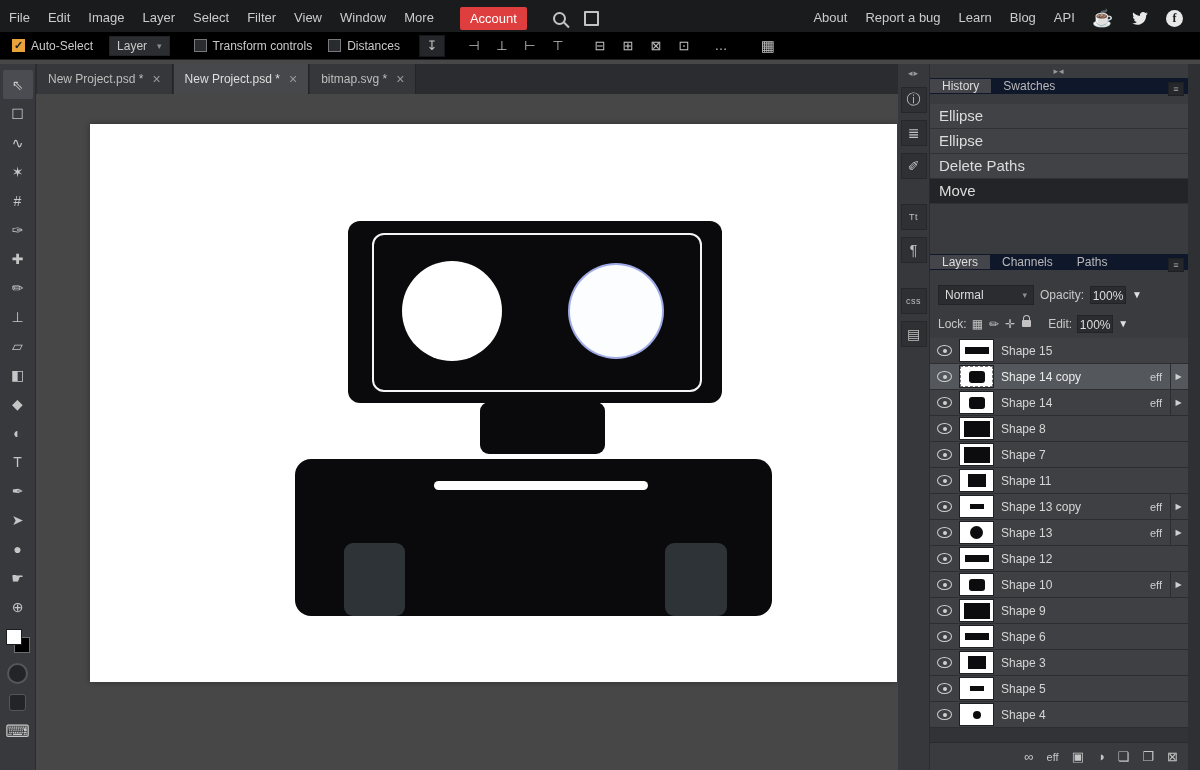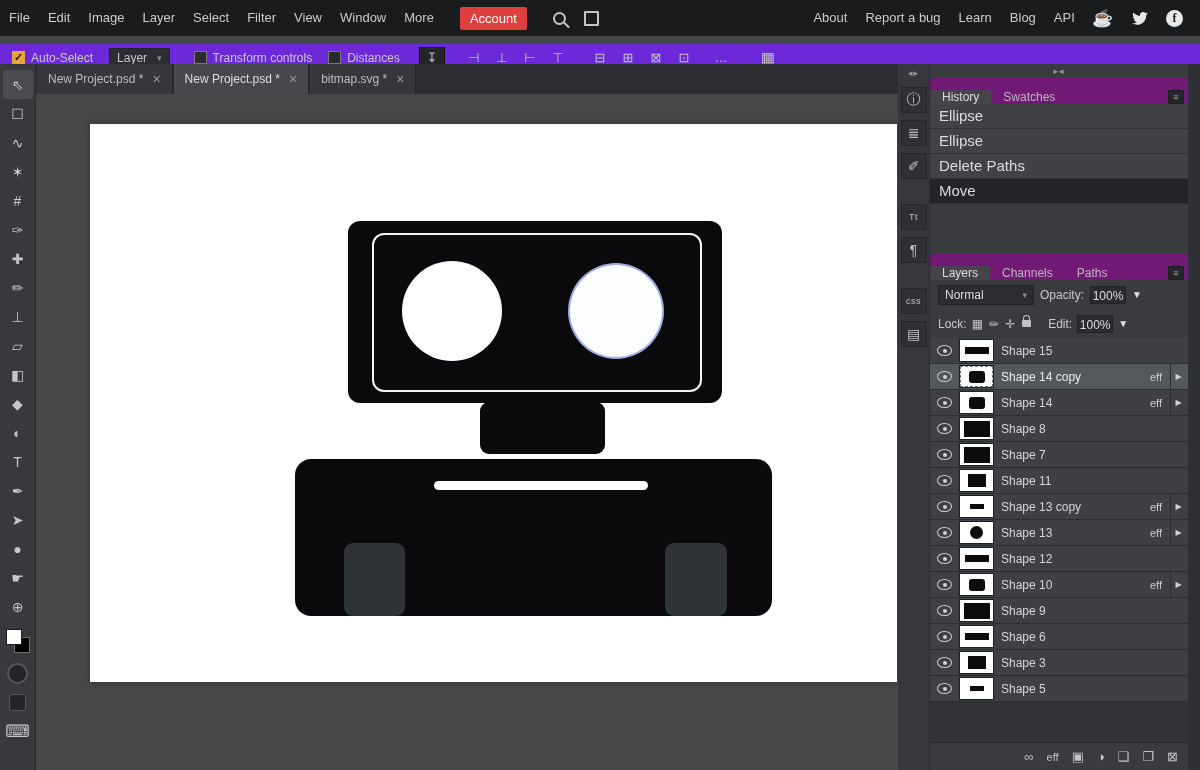--- a/index.html
+++ b/index.html
@@ -17,21 +17,21 @@
   .magnifier{display:inline-block;width:9px;height:9px;border:2px solid #c4c4c4;border-radius:50%;position:relative;}
   .magnifier::after{content:"";position:absolute;width:7px;height:2px;background:#c4c4c4;transform:rotate(45deg);right:-6px;bottom:-3px;}
   .fs-box{display:inline-block;width:11px;height:11px;border:2px solid #c4c4c4;border-radius:1px;}
   .spacer{flex:1;}
   .coffee{color:#d2a265;font-size:17px;}
   .fb{width:17px;height:17px;border-radius:50%;background:#e8e8e8;color:#1a1b1d;font-weight:bold;
     text-align:center;line-height:17px;font-size:12px;font-family:"Liberation Serif",serif;display:inline-block;}
   .menubar .last{margin-right:8px;}
 
   
-  .optionsbar{position:absolute;top:44px;left:0;width:1200px;height:28px;background:#6d28d9;
+  .optionsbar{position:absolute;top:32px;left:0;width:1200px;height:28px;background:#000000;
     display:flex;align-items:center;color:#c9c9c9;font-size:12px;border-bottom:1px solid #202124;box-sizing:border-box;}
   .cb{width:13px;height:13px;border:1px solid #77787c;background:#2a2b2e;display:inline-block;
     margin:0 6px 0 12px;position:relative;box-sizing:border-box;flex:none;}
   .cb.checked{background:var(--checkbox-orange);border-color:var(--checkbox-orange);}
   .cb.checked::after{content:"✓";color:#222;font-size:11px;font-weight:bold;position:absolute;left:1px;top:-1px;}
   .opt-label{margin-right:4px;white-space:nowrap;}
   .dropdown{background:#2c2d31;border:1px solid #232427;height:20px;display:flex;align-items:center;
     padding:0 7px;margin:0 12px;gap:10px;box-sizing:border-box;}
   .dd-caret{color:#8d8d8d;font-size:9px;}
   .opt-group{display:flex;margin-left:14px;}
@@ -80,21 +80,21 @@
   .panel-strip{position:absolute;top:64px;left:898px;width:32px;height:706px;background:#37383c;
     display:flex;flex-direction:column;align-items:center;box-sizing:border-box;border-right:1px solid #2b2c2f;}
   .strip-collapse{height:14px;color:#9a9a9a;font-size:9px;letter-spacing:1px;display:flex;align-items:center;margin-top:2px;}
   .strip-btn{width:26px;height:26px;margin-top:7px;background:#2f3034;border:1px solid #26272b;color:#c0c0c0;
     display:flex;align-items:center;justify-content:center;font-size:14px;box-sizing:border-box;flex:none;}
   .strip-btn.small{font-size:9px;letter-spacing:0.5px;margin-top:25px;}
 
   
   .panels{position:absolute;top:64px;left:930px;width:270px;height:706px;background:#333438;}
   .panels-edge{position:absolute;right:0;top:0;bottom:0;width:12px;background:#2f3033;border-left:1px solid #28292c;}
-  .panel-tabs{position:absolute;left:0;right:0;height:26px;background:#701a75;display:flex;align-items:flex-end;}
+  .panel-tabs{position:absolute;left:0;right:0;height:16px;background:#0f172a;display:flex;align-items:center;}
   .panel-tab{padding:0 12px;display:flex;align-items:center;color:#b9b9b9;font-size:12px;}
   .panel-tab.active{background:#44454a;color:#dddddd;}
   .panel-menu-btn{margin:6px 4px 0 auto;width:16px;height:14px;background:#26272b;border:1px solid #1e1f22;
     color:#aaaaaa;font-size:9px;line-height:12px;text-align:center;box-sizing:border-box;}
 
   .history-panel{position:absolute;top:0;left:0;right:12px;height:190px;background:#3a3b3f;}
   .panel-collapse{position:absolute;top:0;left:0;right:0;height:14px;text-align:center;color:#9a9a9a;font-size:9px;letter-spacing:1px;line-height:14px;}
   .history-panel .panel-tabs{top:14px;}
   .hist-list{position:absolute;top:40px;left:0;right:0;bottom:0;overflow:hidden;}
   .hist-row{height:24px;line-height:24px;padding-left:9px;color:#dcdcdc;font-size:15px;background:#414246;
@@ -443,20 +443,27 @@
             </span>
             <span class="layer-name">Shape 3</span>
           </div>
           <div class="layer-row">
             <span class="eye"></span>
             <span class="thumb">
               <span class="shp smallbar"></span>
             </span>
             <span class="layer-name">Shape 5</span>
           </div>
+          <div class="layer-row">
+            <span class="eye"></span>
+            <span class="thumb">
+              <span class="shp dot"></span>
+            </span>
+            <span class="layer-name">Shape 4</span>
+          </div>
         </div>
 
       <div class="lp-bottom" id="lp-bottom">
           <span class="lp-ico">∞</span>
           <span class="lp-ico txt">eff</span>
           <span class="lp-ico">▣</span>
           <span class="lp-ico">◑</span>
           <span class="lp-ico">❏</span>
           <span class="lp-ico">❐</span>
           <span class="lp-ico">⊠</span>

